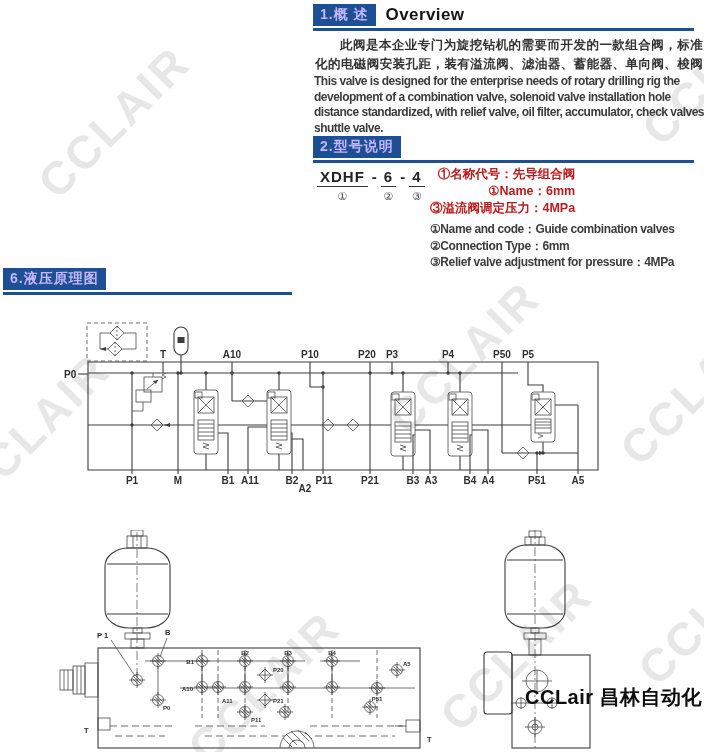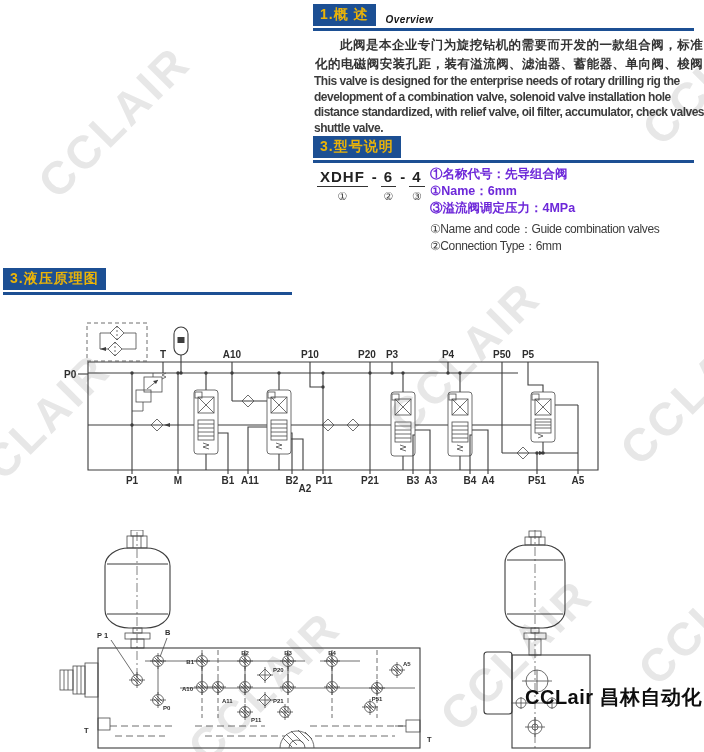--- a/index.html
+++ b/index.html
@@ -11,24 +11,24 @@
   .wm{
     position:absolute;color:#e7e7e7;font-weight:bold;font-size:46px;letter-spacing:3px;
     transform:rotate(-45deg);white-space:nowrap;z-index:0;user-select:none;
   }
   
   .sec-head{
     position:absolute;display:flex;align-items:flex-end;gap:10px;
     border-bottom:3px solid #1c4f93;padding-bottom:2px;z-index:2;
   }
   .sec-badge{
-    background:#1c4f93;color:#eab308;font-weight:bold;font-size:14px;
+    background:#1c4f93;color:#c4b5fd;font-weight:bold;font-size:14px;
     padding:2px 7px 3px 7px;letter-spacing:1px;line-height:17px;
   }
-  .sec-title{font-weight:bold;font-size:10px;color:#151515;letter-spacing:0.4px;padding-bottom:1px;font-style:italic;}
+  .sec-title{font-weight:bold;font-size:17px;color:#151515;letter-spacing:0.4px;padding-bottom:1px;}
   
   .cn-para{
     position:absolute;left:315px;top:36px;width:388px;height:38px;overflow:hidden;
     font-size:12.5px;line-height:19px;font-weight:600;color:#333;
     letter-spacing:0.3px;text-indent:2em;text-align:justify;z-index:1;
   }
   .en-para{
     position:absolute;left:314px;top:74px;width:394px;
     font-size:12px;line-height:15.5px;font-weight:700;color:#3c3c3c;
     letter-spacing:-0.5px;z-index:1;
@@ -37,22 +37,22 @@
   .code-block{position:absolute;left:317px;top:168px;z-index:1;}
   .code-row{display:flex;align-items:flex-start;}
   .code-seg{display:inline-flex;flex-direction:column;align-items:center;text-align:right;}
   .code-txt{
     font-weight:bold;font-size:15px;color:#222;letter-spacing:1px;
     border-bottom:1.5px solid #333;padding:0 3px 1px 3px;
   }
   .code-circ{font-size:11px;color:#444;margin-top:3px;}
   .code-dash{font-weight:bold;font-size:15px;color:#222;margin:0 4px;line-height:18px;}
   .notes{position:absolute;z-index:1;}
-  .notes-cn{left:430px;top:166px;font-size:12.5px;line-height:17px;font-weight:600;color:#6d28d9;}
-  .notes-en{left:430px;top:221px;font-size:12px;line-height:16.5px;font-weight:400;color:#3c3c3c;letter-spacing:-0.4px;white-space:nowrap;}
+  .notes-cn{left:430px;top:166px;font-size:12.5px;line-height:17px;font-weight:600;color:#b91c1c;text-align:right;}
+  .notes-en{left:430px;top:221px;font-size:12px;line-height:16.5px;font-weight:700;color:#3c3c3c;letter-spacing:-0.4px;white-space:nowrap;}
   .notes div{white-space:nowrap;}
   
   .draw{position:absolute;z-index:1;}
   svg .ln{stroke:#3d3d3d;stroke-width:1.1;fill:none;}
   svg .thin{stroke:#4a4a4a;stroke-width:0.8;fill:none;}
   svg .dash{stroke-dasharray:5,3;}
   svg .dashdot{stroke-dasharray:9,3,2,3;stroke-width:0.7;}
   svg .dot{fill:#3d3d3d;stroke:none;}
   svg text{font-family:"Liberation Sans",sans-serif;fill:#2e2e2e;}
   svg .plab{font-size:10px;font-weight:bold;}
@@ -77,21 +77,21 @@
 <div class="wm" style="left:618px;top:582px;">CCLAIR</div>
 
 <div class="sec-head" style="left:313px;top:4px;width:381px;">
   <span class="sec-badge">1.概 述</span>
   <span class="sec-title">Overview</span>
 </div>
 <div class="cn-para">此阀是本企业专门为旋挖钻机的需要而开发的一款组合阀，标准化的电磁阀安装孔距，装有溢流阀、滤油器、蓄能器、单向阀、梭阀等。</div>
 <div class="en-para">This valve is designed for the enterprise needs of rotary drilling rig the development of a combination valve, solenoid valve installation hole distance standardized, with relief valve, oil filter, accumulator, check valves, shuttle valve.</div>
 
 <div class="sec-head" style="left:313px;top:136px;width:381px;">
-  <span class="sec-badge">3.型号说明</span>
+  <span class="sec-badge">2.型号说明</span>
 </div>
 
 <div class="code-block">
   <div class="code-row">
     <span class="code-seg">
       <span class="code-txt">XDHF</span>
       <span class="code-circ">①</span>
     </span>
     <span class="code-dash">-</span>
     <span class="code-seg">
@@ -107,24 +107,25 @@
 </div>
 
 <div class="notes notes-cn">
   <div>①名称代号：先导组合阀</div>
   <div>①Name：6mm</div>
   <div>③溢流阀调定压力：4MPa</div>
 </div>
 <div class="notes notes-en">
   <div>①Name and code：Guide combination valves</div>
   <div>②Connection Type：6mm</div>
+  <div>③Relief valve adjustment for pressure：4MPa</div>
 </div>
 
 <div class="sec-head" style="left:3px;top:268px;width:289px;">
-  <span class="sec-badge">3.液压原理图</span>
+  <span class="sec-badge">6.液压原理图</span>
 </div>
 
 <svg class="draw" style="left:60px;top:313px;" width="600" height="205" viewBox="0 0 600 205">
 
   <g class="ln">
     <path d="M28,49 H538 V157 H28 Z"></path>
     <path d="M28,60 H458"></path>
   </g>
 
   <g>

